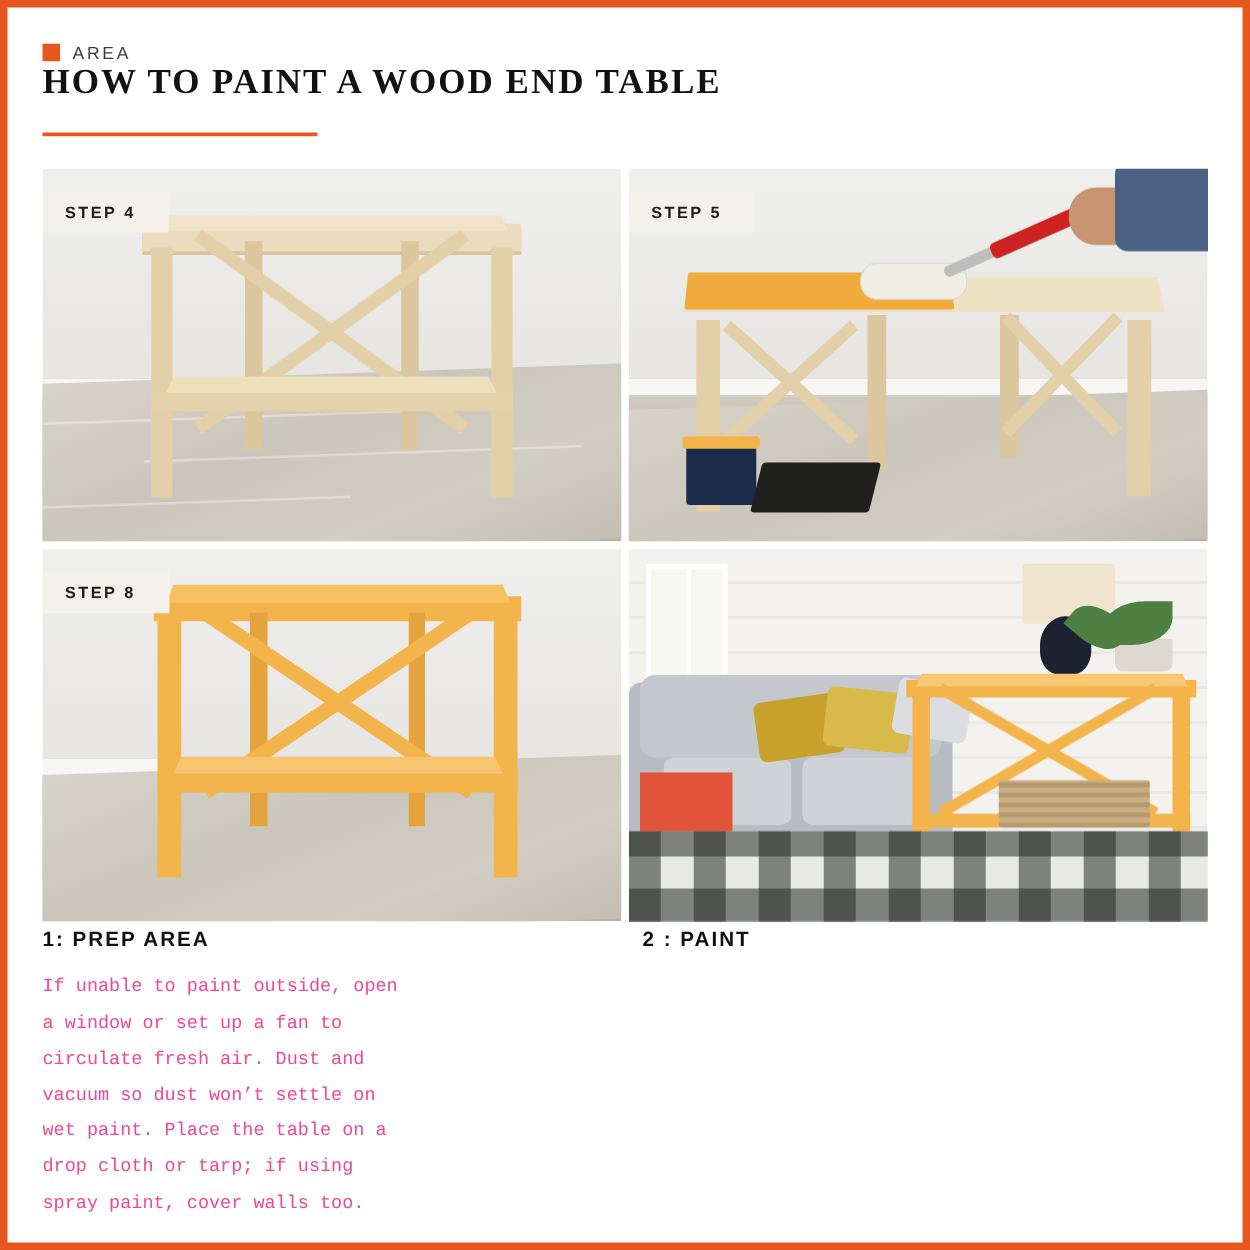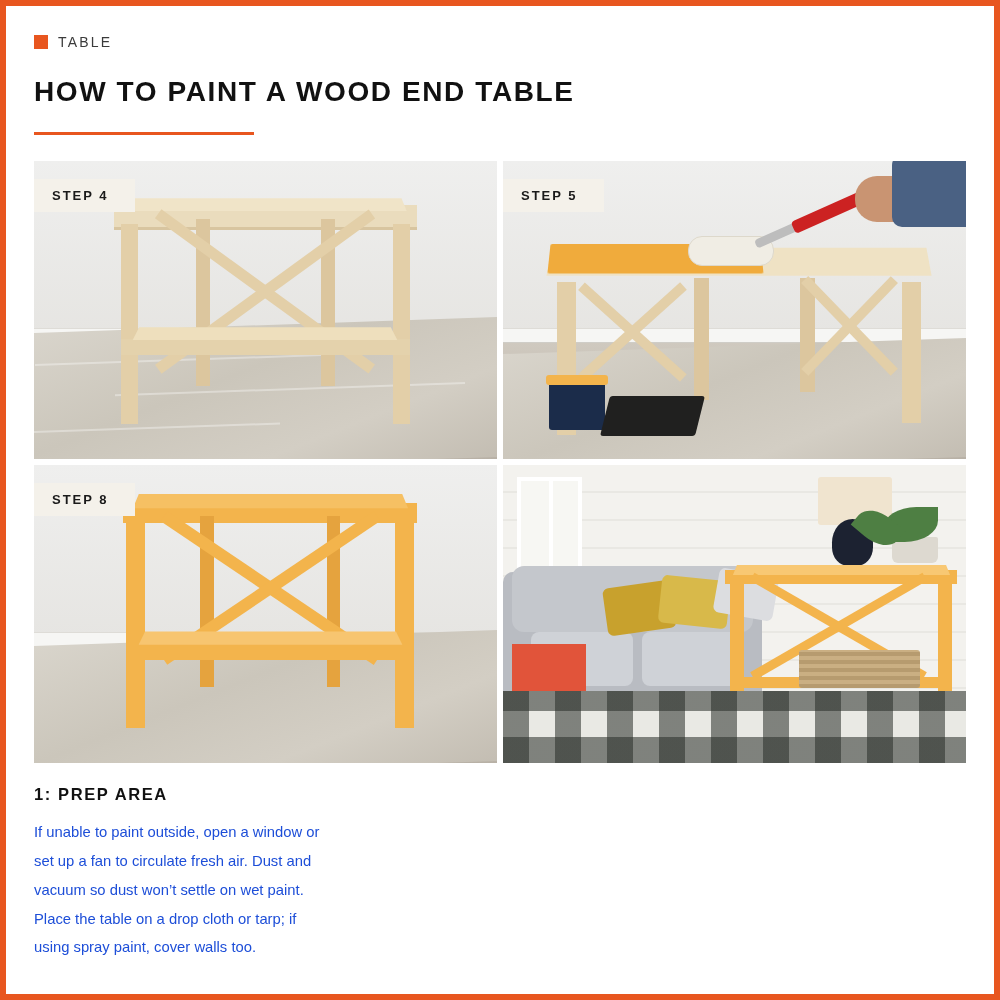--- a/index.html
+++ b/index.html
@@ -24,25 +24,25 @@
     display: flex; align-items: center; gap: 10px;
     margin-top: 6px;
   }
   .eyebrow-square {
     width: 14px; height: 14px; background: #e8561f; display: block;
   }
   .eyebrow-text {
     font-size: 14px; letter-spacing: 2.2px; color: #3b3b3b; font-weight: 400;
   }
   .title {
-    margin-top: 26px;
     font-size: 28px;
     font-weight: bold;
     letter-spacing: 1.6px;
     color: #111;
+    font-family: Liberation Serif, serif;
   }
   .rule {
     margin-top: 24px;
     width: 220px; height: 3px; background: #e8561f;
   }
 
   
   .grid {
     margin-top: 26px;
     display: grid;
@@ -127,43 +127,43 @@
       background:#e1543a; }
   .lamp-base { position:absolute; background:#1c2231; border-radius: 50% 50% 40% 40%; }
   .lampshade { position:absolute; background:#f0e4cf; border-radius: 3px; }
   .plant-pot { position:absolute; background:#ddd9d0; border-radius: 2px 2px 6px 6px; }
   .leaf { position:absolute; background:#4e7f43; border-radius: 60% 0 60% 0; }
   .basket { position:absolute; background:#c6a878; border-radius: 3px;
       background-image: repeating-linear-gradient(0deg, rgba(0,0,0,.08) 0 4px, rgba(255,255,255,.08) 4px 8px); }
 
   
   .captions {
-    margin-top: 22px;
+    margin-top: 6px;
     display: grid;
     grid-template-columns: 1fr 1fr;
     gap: 0 28px;
     width: 932px;
   }
   .cap-title {
     font-size: 16.5px; font-weight: bold; letter-spacing: 1.6px; color: #111;
     margin-bottom: 14px;
   }
   .cap-body {
-    font-size: 14.8px; line-height: 1.95; color: #1d4ed8; max-width: 300px;
+    font-size: 14.8px; line-height: 1.95; color: #ec4899; max-width: 300px; font-family: Liberation Mono, monospace;
   }
 </style>
 </head>
 <body>
 
 <div class="page">
   <div class="inner">
 
     <div class="eyebrow">
       <span class="eyebrow-square"></span>
-      <span class="eyebrow-text">TABLE</span>
+      <span class="eyebrow-text">AREA</span>
     </div>
 
     <h1 class="title">HOW TO PAINT A WOOD END TABLE</h1>
     <div class="rule"></div>
 
     <div class="grid">
 
       <div class="cell" id="cell1">
         <div class="scene">
           <div class="wall"></div>
@@ -297,17 +297,18 @@
       </div>
 
     </div>
 
     <div class="captions">
       <div>
         <div class="cap-title">1: PREP AREA</div>
         <div class="cap-body">If unable to paint outside, open a window or set up a fan to circulate fresh air. Dust and vacuum so dust won’t settle on wet paint. Place the table on a drop cloth or tarp; if using spray paint, cover walls too.</div>
       </div>
       <div>
+        <div class="cap-title">2 : PAINT</div>
       </div>
     </div>
 
   </div>
 </div>
 
 </body></html>

